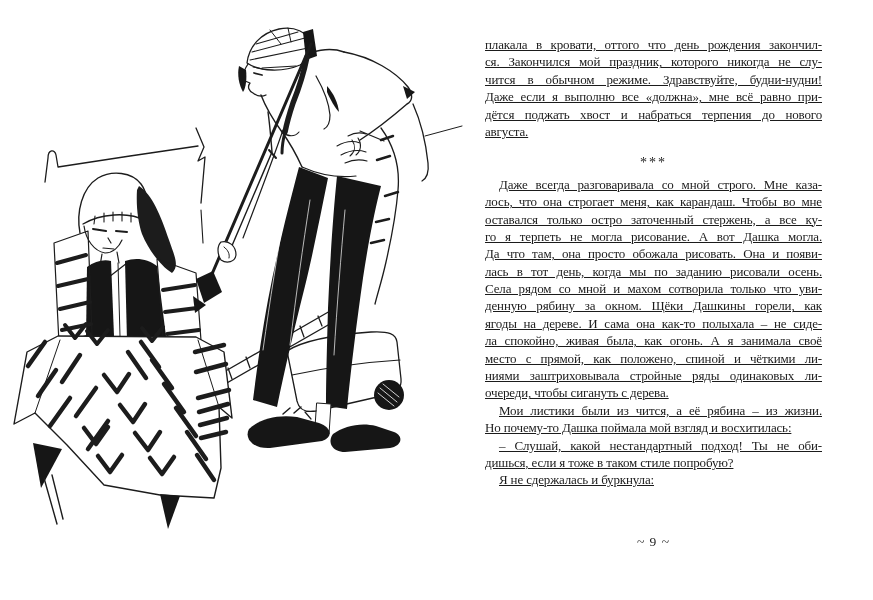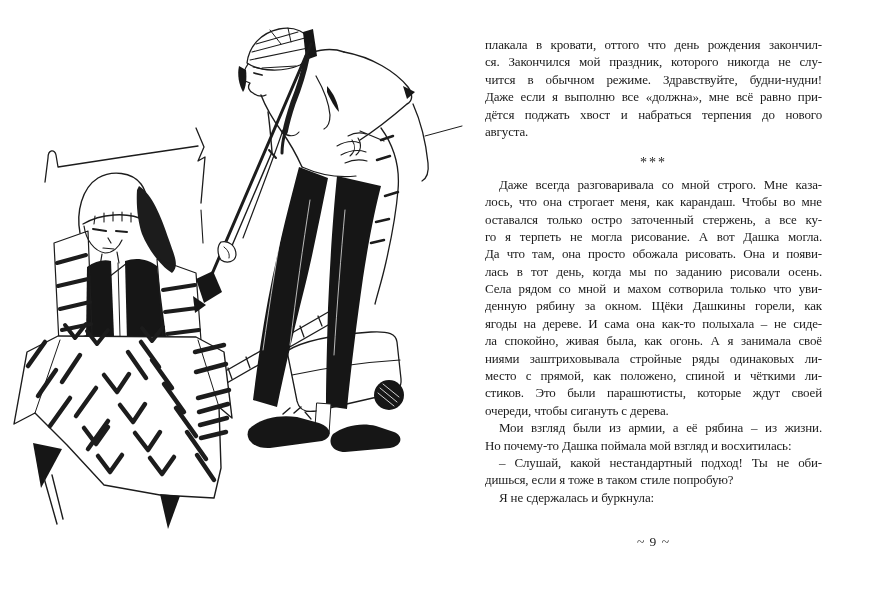--- a/index.html
+++ b/index.html
@@ -10,21 +10,21 @@
   }
   .illust { position:absolute; left:0; top:0; }
   .text-col {
     position:absolute; left:485px; top:36px; width:337px;
     color:#1b1b1b; font-size:13px; line-height:17.4px;
     letter-spacing:-0.15px;
   }
   .para { margin:0; }
   .line {
     text-align:justify; text-align-last:justify;
-    height:17.4px; overflow:hidden;
+    height:17.4px; overflow:hidden;text-decoration:underline;
   }
   .line.last { text-align-last:left; }
   .para.indent .line:first-child { text-indent:14px; }
   .separator {
     text-align:center; letter-spacing:2px;
     margin:14px 0 4px; font-size:14px; color:#1b1b1b;
   }
   .folio {
     position:absolute; left:485px; width:337px; top:534px;
     text-align:center; font-size:13.5px; color:#1b1b1b; letter-spacing:1px;
@@ -167,27 +167,26 @@
         <div class="line">Даже всегда разговаривала со мной строго. Мне каза-</div>
         <div class="line">лось, что она строгает меня, как карандаш. Чтобы во мне</div>
         <div class="line">оставался только остро заточенный стержень, а все ку-</div>
         <div class="line">го я терпеть не могла рисование. А вот Дашка могла.</div>
         <div class="line">Да что там, она просто обожала рисовать. Она и появи-</div>
         <div class="line">лась в тот день, когда мы по заданию рисовали осень.</div>
         <div class="line">Села рядом со мной и махом сотворила только что уви-</div>
         <div class="line">денную рябину за окном. Щёки Дашкины горели, как</div>
         <div class="line">ягоды на дереве. И сама она как-то полыхала – не сиде-</div>
         <div class="line">ла спокойно, живая была, как огонь. А я занимала своё</div>
+        <div class="line">место с прямой, как положено, спиной и чёткими ли-</div>
         <div class="line">ниями заштриховывала стройные ряды одинаковых ли-</div>
-        <div class="line">место с прямой, как положено, спиной и чёткими ли-</div>
-        <div class="line">стиков. Это были парашютисты, которые ждут своей</div>
         <div class="line last">очереди, чтобы сигануть с дерева.</div>
       </div>
       <div class="para indent">
-        <div class="line">Мои взгляд были из армии, а её рябина – из жизни.</div>
+        <div class="line">Мои листики были из чится, а её рябина – из жизни.</div>
         <div class="line last">Но почему-то Дашка поймала мой взгляд и восхитилась:</div>
       </div>
       <div class="para indent">
         <div class="line">– Слушай, какой нестандартный подход! Ты не оби-</div>
         <div class="line last">дишься, если я тоже в таком стиле попробую?</div>
       </div>
       <div class="para indent">
         <div class="line last">Я не сдержалась и буркнула:</div>
       </div>
     </div>

